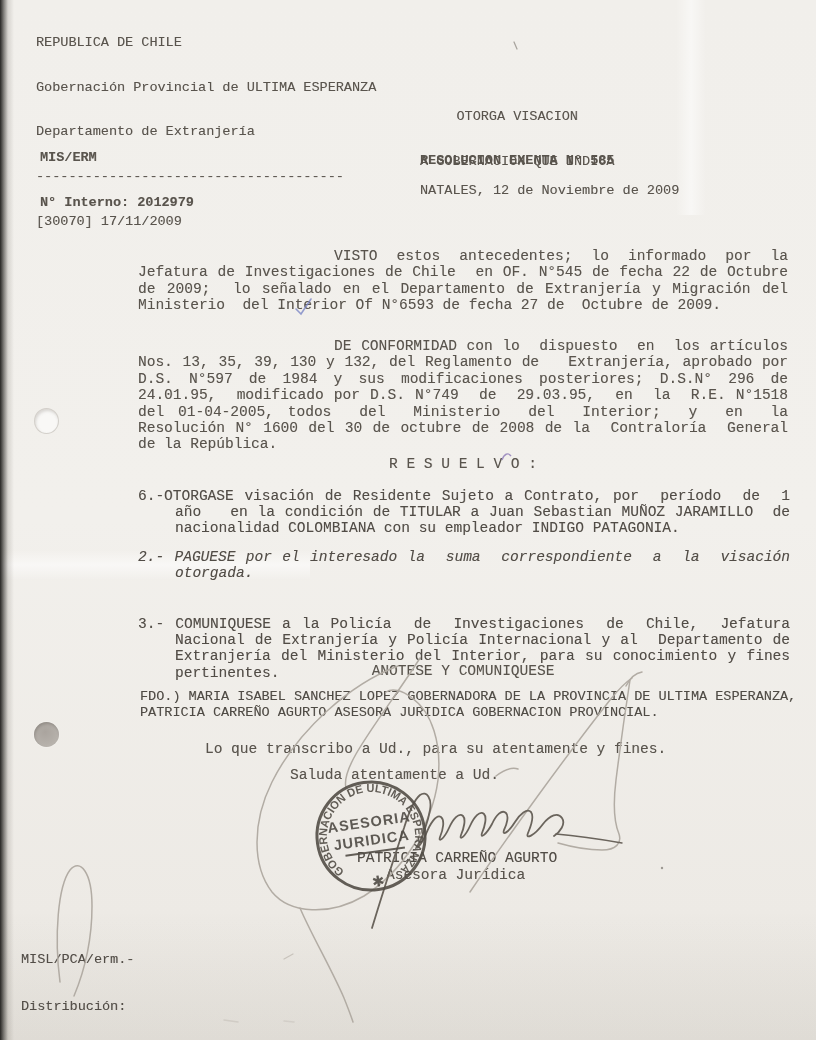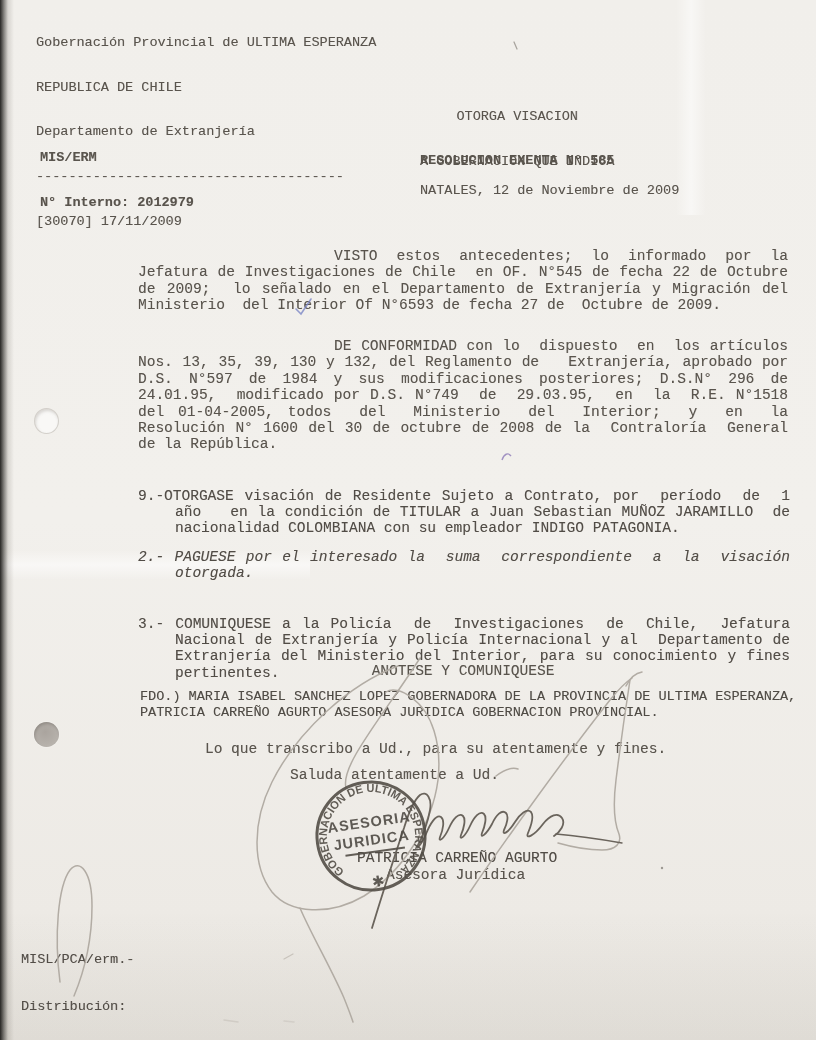--- a/index.html
+++ b/index.html
@@ -37,43 +37,44 @@
 
 <div class="page">
 
   <div class="crease-h"></div>
   <div class="crease-v"></div>
   <div class="shade-bottom"></div>
   <div class="hole hole1"></div>
   <div class="hole hole2"></div>
 
   <div class="txt lh" style="left:36px;top:6px;">
+    <div>REPUBLICA DE CHILE</div>
     <div>Gobernación Provincial de ULTIMA ESPERANZA</div>
-    <div>REPUBLICA DE CHILE</div>
     <div>Departamento de Extranjería</div>
     <div>--------------------------------------</div>
     <div>[30070] 17/11/2009</div>
   </div>
   <div class="txt lh" style="left:40px;top:121px;font-weight:bold;">
     <div>MIS/ERM</div>
     <div>N° Interno: 2012979</div>
   </div>
 
   <div class="txt lh" style="left:420px;top:80px;text-align:center;">
     <div>OTORGA VISACION</div>
     <div>A GOBERNACION QUE INDICA</div>
   </div>
   <div class="txt lh" style="left:420px;top:154px;font-weight:bold;">RESOLUCION EXENTA N° 585</div>
   <div class="txt lh" style="left:420px;top:184px;">NATALES, 12 de Noviembre de 2009</div>
 
   <div class="txt body-p indent" style="left:138px;top:240px;">VISTO estos antecedentes; lo informado por la Jefatura de Investigaciones de Chile  en OF. N°545 de fecha 22 de Octubre de 2009;  lo señalado en el Departamento de Extranjería y Migración del Ministerio  del Interior Of N°6593 de fecha 27 de  Octubre de 2009.</div>
   <div class="txt body-p indent" style="left:138px;top:330px;">DE CONFORMIDAD con lo  dispuesto  en  los artículos Nos. 13, 35, 39, 130 y 132, del Reglamento de   Extranjería, aprobado por D.S. N°597 de 1984 y sus modificaciones posteriores; D.S.N° 296 de 24.01.95,  modificado por D.S. N°749  de  29.03.95,  en  la  R.E. N°1518 del 01-04-2005, todos  del  Ministerio  del  Interior;  y  en  la Resolución N° 1600 del 30 de octubre de 2008 de la  Contraloría  General de la República.</div>
 
+  <div class="txt center-col" style="left:138px;top:456px;">R E S U E L V O :</div>
 
-  <div class="txt item" style="left:138px;top:488px;">9.-OTORGASE visación de Residente Sujeto a Contrato, por  período  de  1 año   en la condición de TITULAR a Juan Sebastian MUÑOZ JARAMILLO  de nacionalidad COLOMBIANA con su empleador INDIGO PATAGONIA.</div>
+  <div class="txt item" style="left:138px;top:488px;">6.-OTORGASE visación de Residente Sujeto a Contrato, por  período  de  1 año   en la condición de TITULAR a Juan Sebastian MUÑOZ JARAMILLO  de nacionalidad COLOMBIANA con su empleador INDIGO PATAGONIA.</div>
   <div class="txt item" style="left:138px;top:549px;font-style:italic;">2.- PAGUESE por el interesado la  suma  correspondiente  a  la  visación otorgada.</div>
   <div class="txt item" style="left:138px;top:616px;">3.- COMUNIQUESE a la Policía  de  Investigaciones  de  Chile,  Jefatura Nacional de Extranjería y Policía Internacional y al  Departamento de Extranjería del Ministerio del Interior, para su conocimiento y fines pertinentes.</div>
 
   <div class="txt center-col" style="left:138px;top:663px;">ANOTESE Y COMUNIQUESE</div>
 
   <div class="txt small" style="left:140px;top:689px;width:680px;color:#4f4b45;">FDO.) MARIA ISABEL SANCHEZ LOPEZ GOBERNADORA DE LA PROVINCIA DE ULTIMA ESPERANZA, PATRICIA CARREÑO AGURTO ASESORA JURIDICA GOBERNACION PROVINCIAL.</div>
 
   <div class="txt" style="left:205px;top:741px;font-size:14.5px;">Lo que transcribo a Ud., para su atentamente y fines.</div>
   <div class="txt" style="left:290px;top:767px;font-size:14.5px;">Saluda atentamente a Ud.</div>
 

